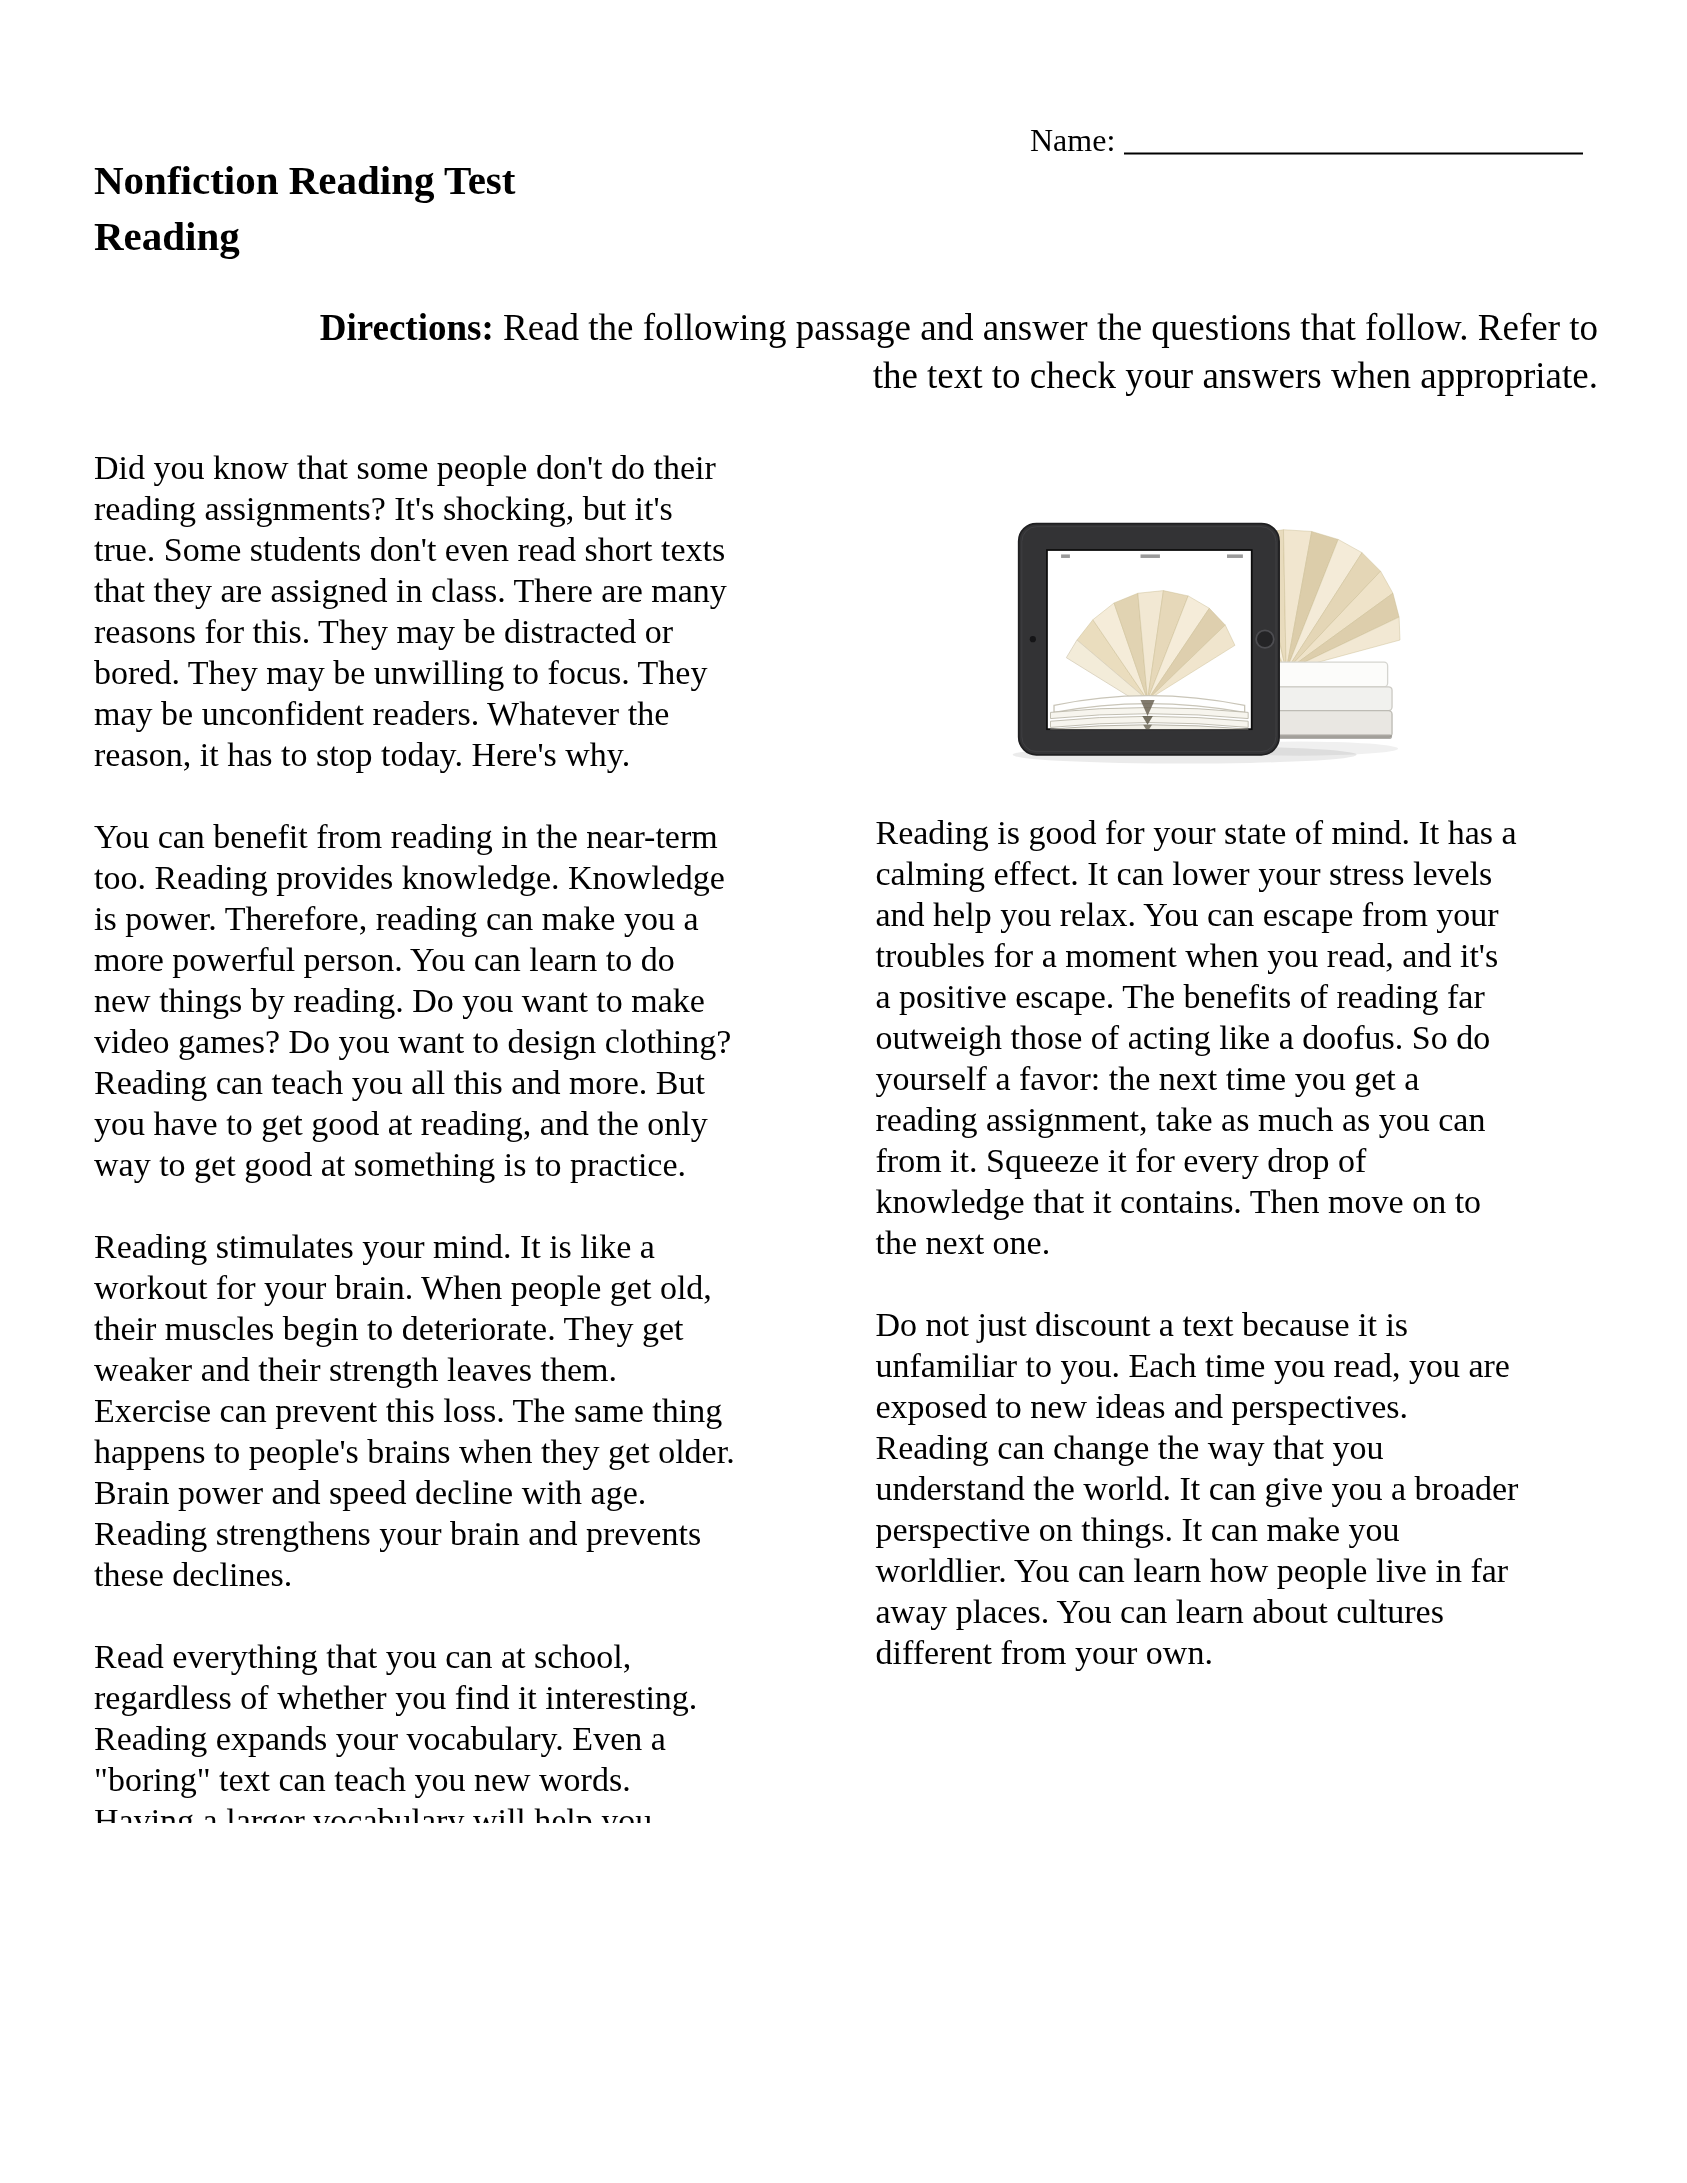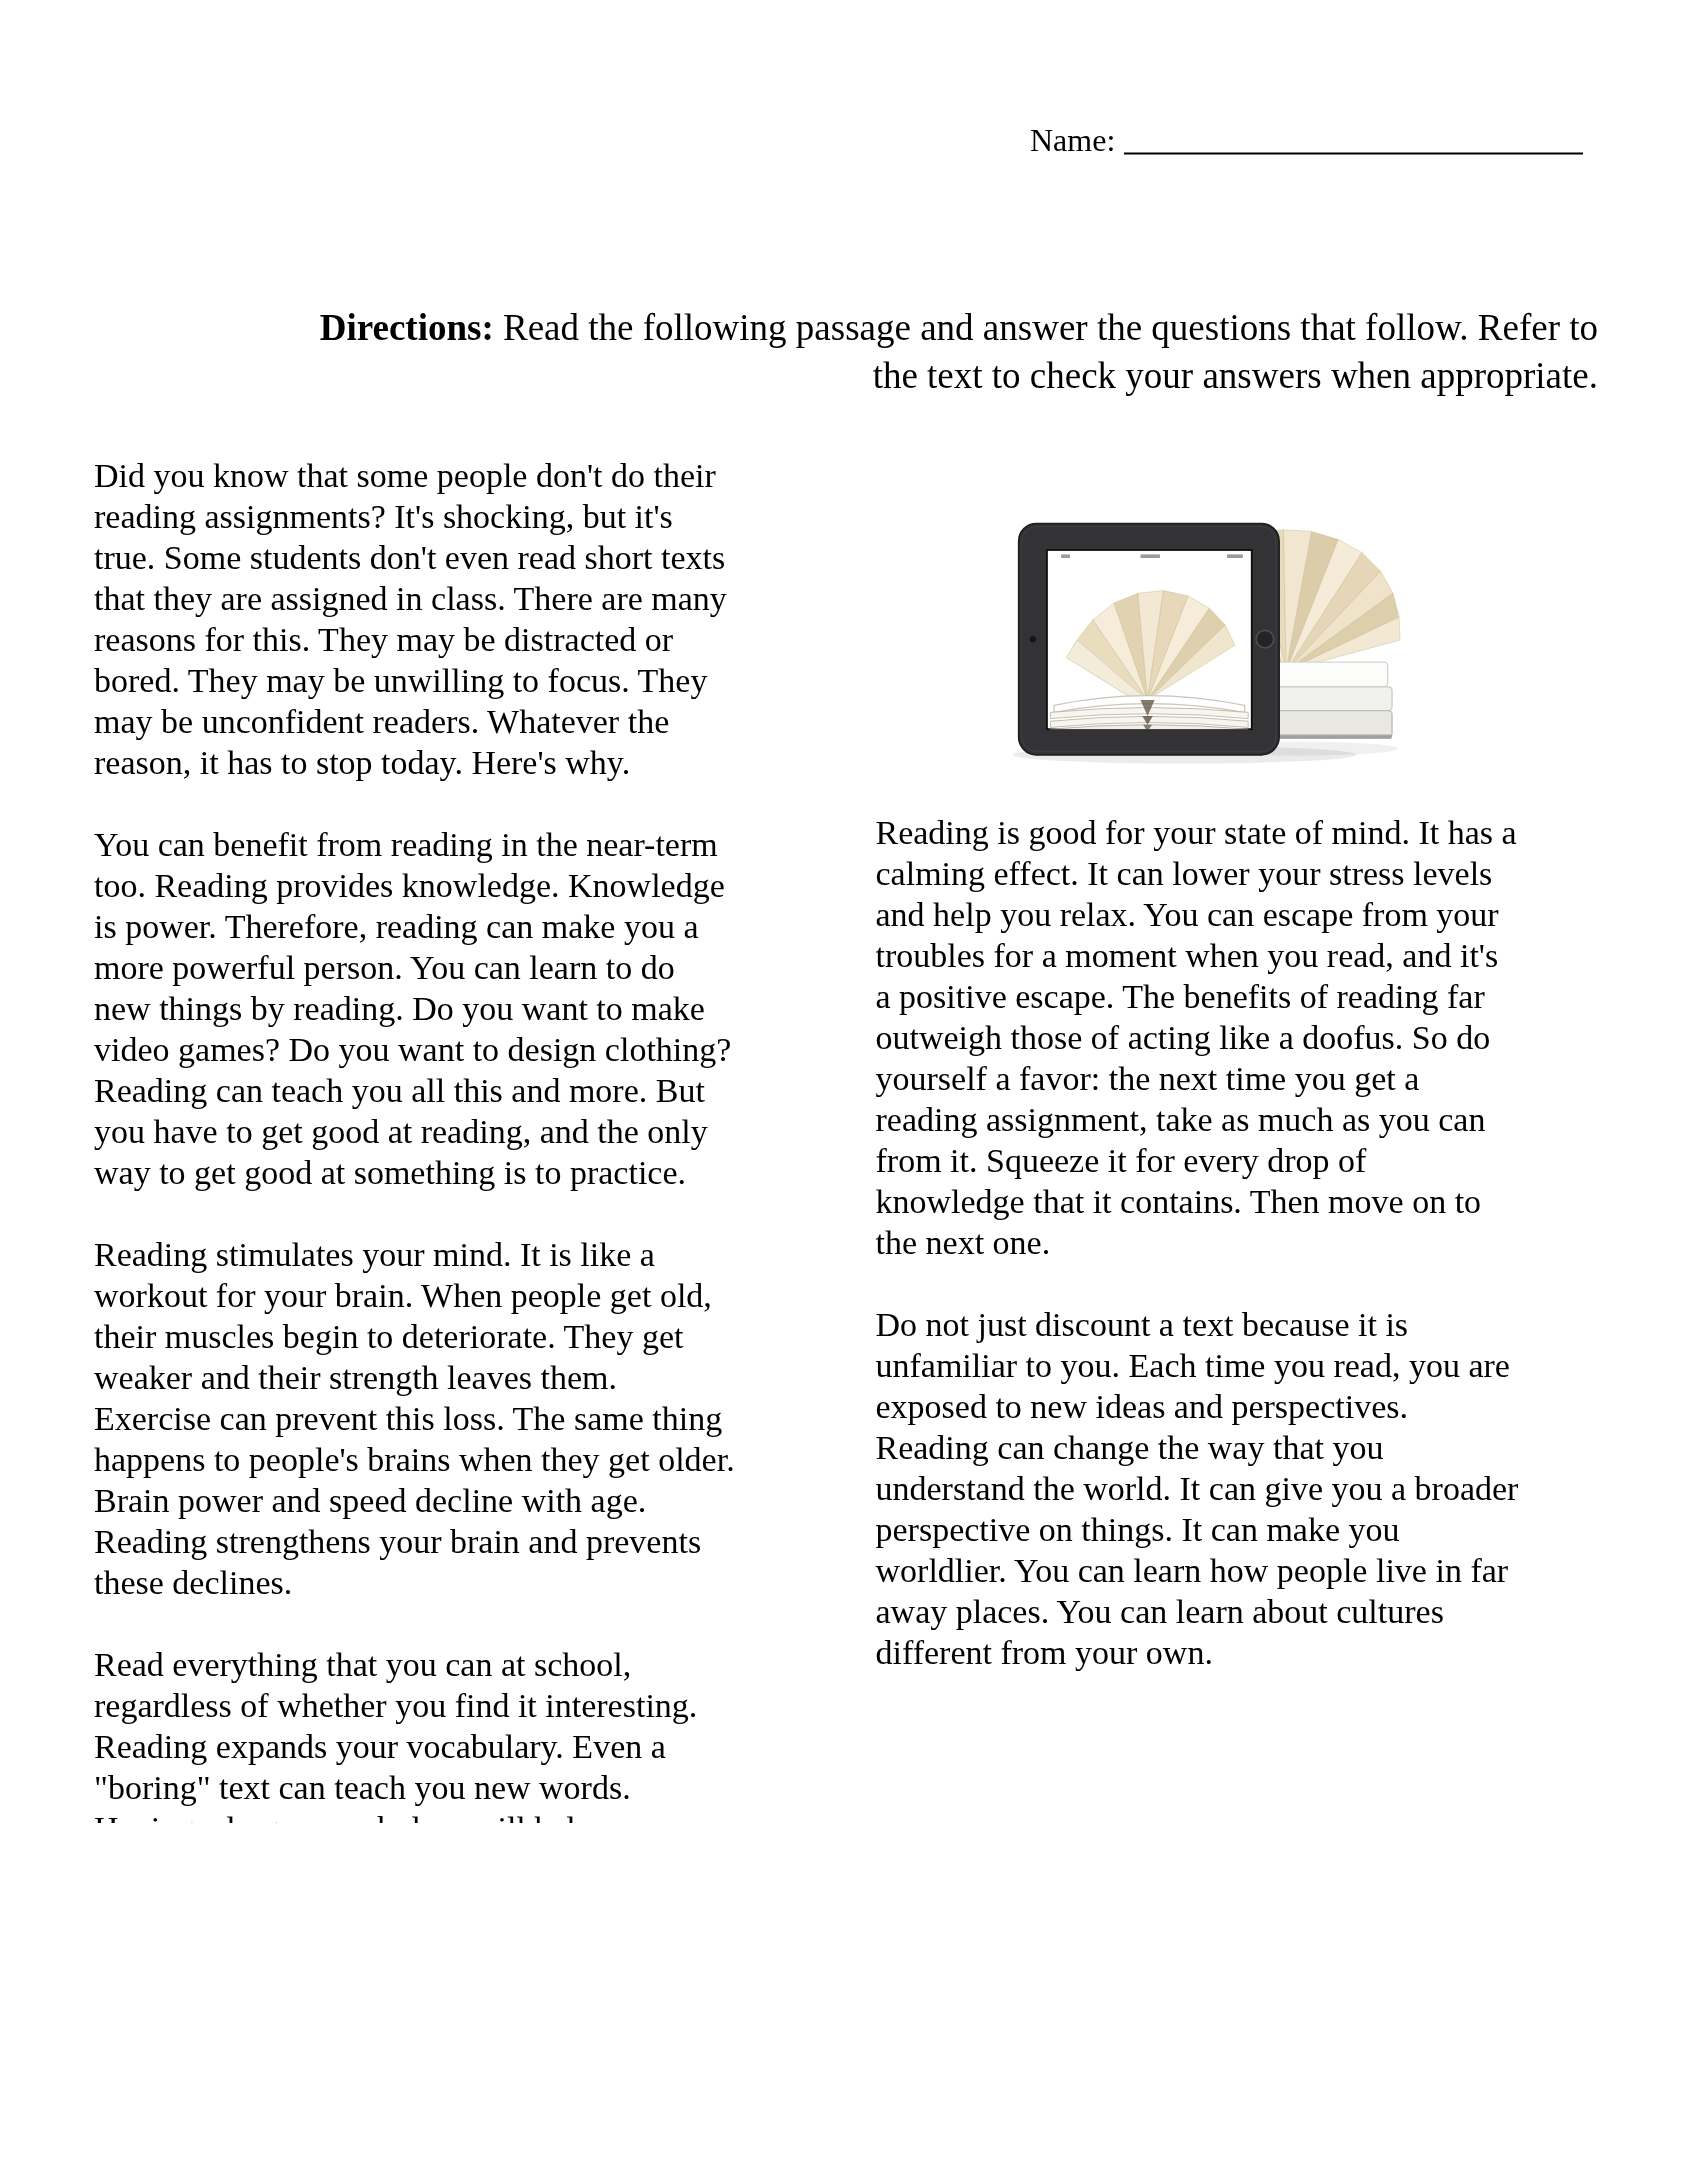--- a/index.html
+++ b/index.html
@@ -51,39 +51,43 @@
     top:439px;
     left:94px;
     width:1540px;
     display:flex;
     gap:23px;
   }
   .col{width:759px;}
   .para{
     font-size:34px;
     line-height:41px;
-    margin:16px 0 41px 0;
+    margin:8px 0 41px 0;
     white-space:pre-line;
   }
   .figure{
     width:393px;
     height:278px;
     margin:51px 0 44px 132px;
   }
   .figure svg{display:block;width:393px;height:278px;}
 </style>
 </head>
 <body>
 
 <div class="page">
 
   <div class="name-block">
     <span>Name:</span><span class="name-line"></span>
   </div>
 
+  <div class="title-block">
+    <div>Nonfiction Reading Test</div>
+    <div>Reading</div>
+  </div>
 
   <p class="directions"><b>Directions:</b><span class="dir-text"> Read the following passage and answer the questions that follow. Refer to
 the text to check your answers when appropriate.</span></p>
 
   <div class="columns">
 
     <div class="col">
       <p class="para">Did you know that some people don't do their
 reading assignments? It's shocking, but it's
 true. Some students don't even read short texts

